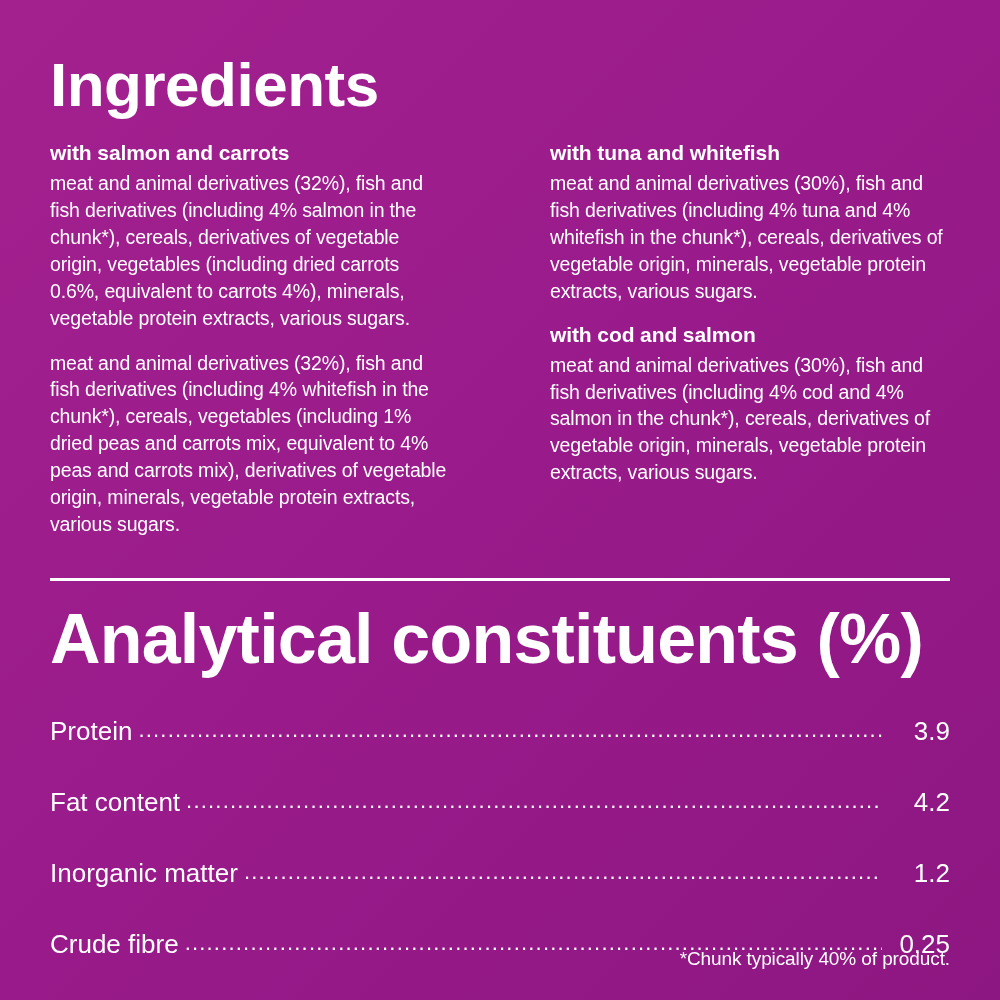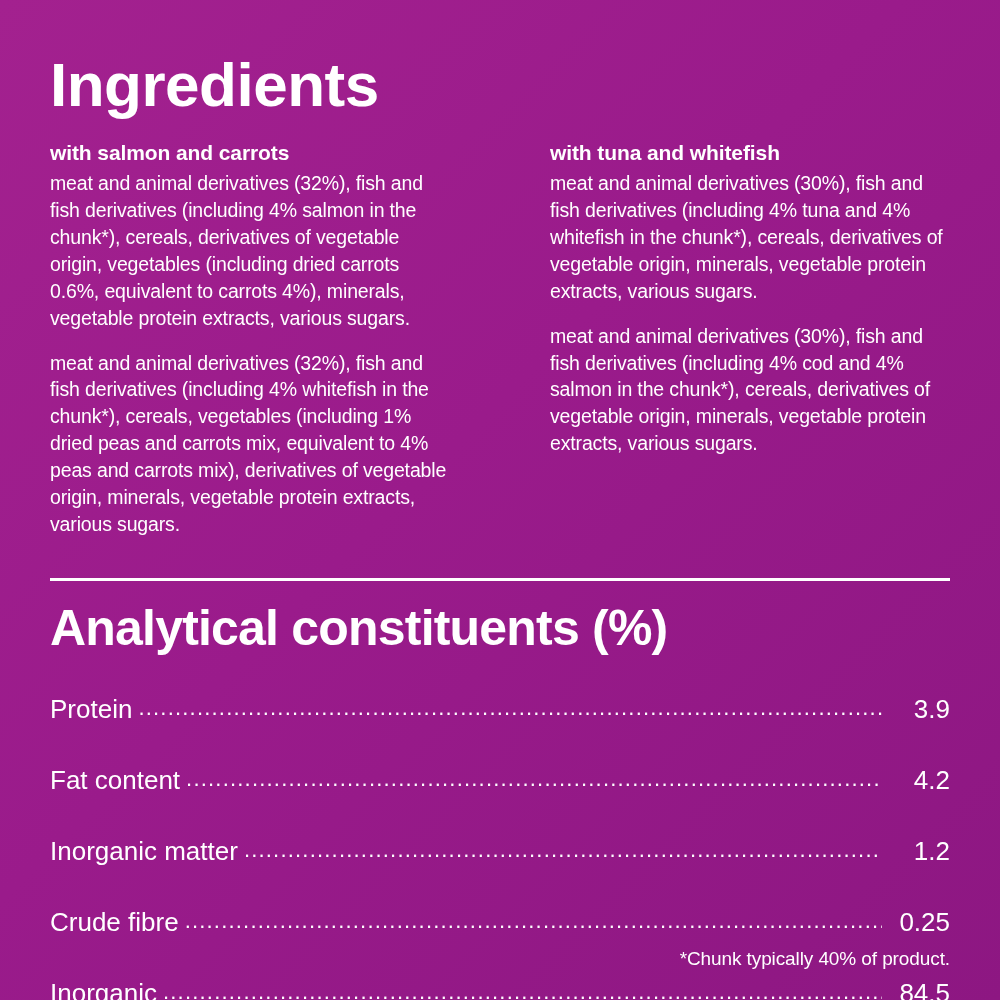--- a/index.html
+++ b/index.html
@@ -50,21 +50,21 @@
     line-height: 1.38;
     letter-spacing: -0.15px;
   }
   .divider {
     border: 0;
     border-top: 3px solid #ffffff;
     margin: 22px 0 0 0;
     width: 900px;
   }
   .analytical-title {
-    font-size: 50px;
+    font-size: 70px;
     font-weight: bold;
     letter-spacing: -0.8px;
     margin: 18px 0 10px 0;
   }
   .rows {
     margin-top: 2px;
   }
   .row {
     display: flex;
     align-items: baseline;
@@ -118,20 +118,21 @@
         <div class="variant-text">meat and animal derivatives (32%), fish and fish derivatives (including 4% whitefish in the chunk*), cereals, vegetables (including 1% dried peas and carrots mix, equivalent to 4% peas and carrots mix), derivatives of vegetable origin, minerals, vegetable protein extracts, various sugars.</div>
       </div>
     </div>
 
     <div class="col">
       <div class="variant">
         <div class="variant-name">with tuna and whitefish</div>
         <div class="variant-text">meat and animal derivatives (30%), fish and fish derivatives (including 4% tuna and 4% whitefish in the chunk*), cereals, derivatives of vegetable origin, minerals, vegetable protein extracts, various sugars.</div>
       </div>
       <div class="variant">
+        <div class="variant-name">with cod and salmon</div>
         <div class="variant-text">meat and animal derivatives (30%), fish and fish derivatives (including 4% cod and 4% salmon in the chunk*), cereals, derivatives of vegetable origin, minerals, vegetable protein extracts, various sugars.</div>
       </div>
     </div>
 
   </div>
 
   <hr class="divider">
 
   <h2 class="analytical-title">Analytical constituents (%)</h2>
 

